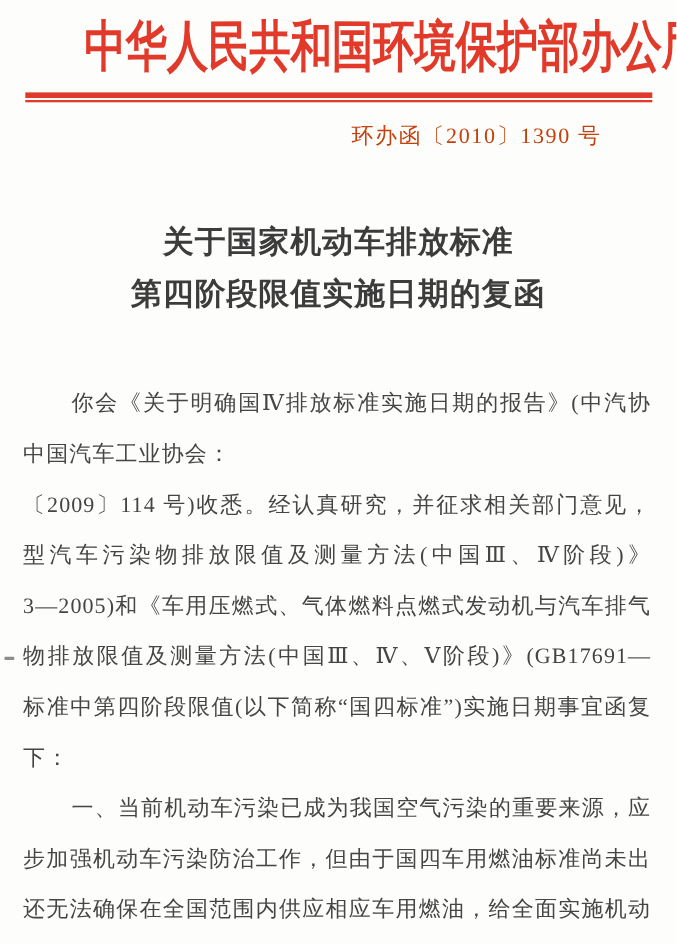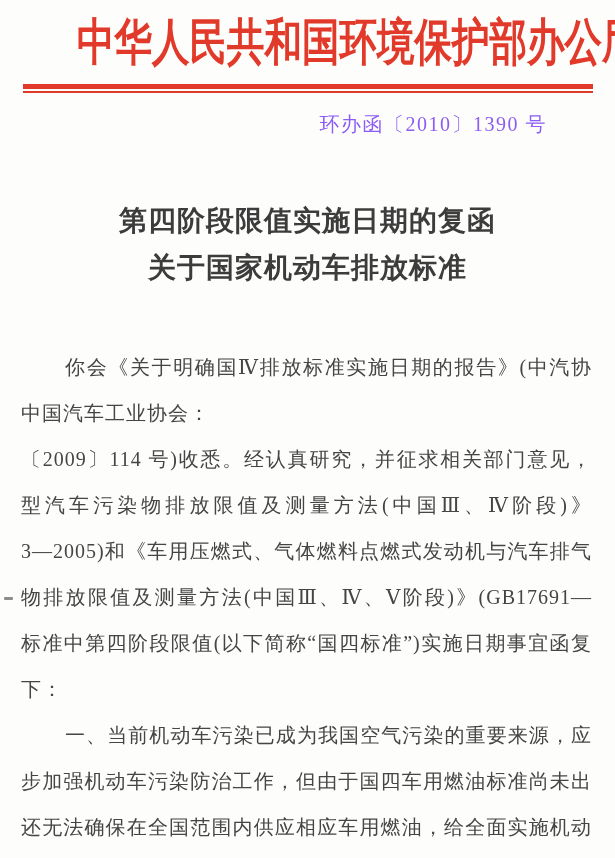--- a/index.html
+++ b/index.html
@@ -45,21 +45,21 @@
       var(--accent-red) 7px, var(--accent-red) 9px
     );
   }
   .doc-number {
     position: absolute;
     top: 110px;
     right: 68px;
     font-size: 20px;
     line-height: 28px;
     letter-spacing: 1.5px;
-    color: #8b5cf6;
+    color: #c2410c;
   }
   .doc-title {
     position: absolute;
     top: 197px;
     left: 0;
     width: 615px;
     text-align: center;
     font-weight: 700;
     color: var(--title-text);
     font-size: 28px;
@@ -105,22 +105,22 @@
 
 <div class="page">
 
   <div class="header-org">中华人民共和国环境保护部办公厅</div>
 
   <div class="red-rule"></div>
 
   <div class="doc-number">环办函〔2010〕1390 号</div>
 
   <div class="doc-title">
+    <div>关于国家机动车排放标准</div>
     <div>第四阶段限值实施日期的复函</div>
-    <div>关于国家机动车排放标准</div>
   </div>
 
   <div class="body-text">
     <div class="line indent">你会《关于明确国Ⅳ排放标准实施日期的报告》(中汽协</div>
     <div class="line plain">中国汽车工业协会：</div>
     <div class="line">〔2009〕114 号)收悉。经认真研究，并征求相关部门意见，现就《轻</div>
     <div class="line">型汽车污染物排放限值及测量方法(中国Ⅲ、Ⅳ阶段)》(GB18352.</div>
     <div class="line">3—2005)和《车用压燃式、气体燃料点燃式发动机与汽车排气污染</div>
     <div class="line">物排放限值及测量方法(中国Ⅲ、Ⅳ、Ⅴ阶段)》(GB17691—2005)</div>
     <div class="line">标准中第四阶段限值(以下简称“国四标准”)实施日期事宜函复如</div>

